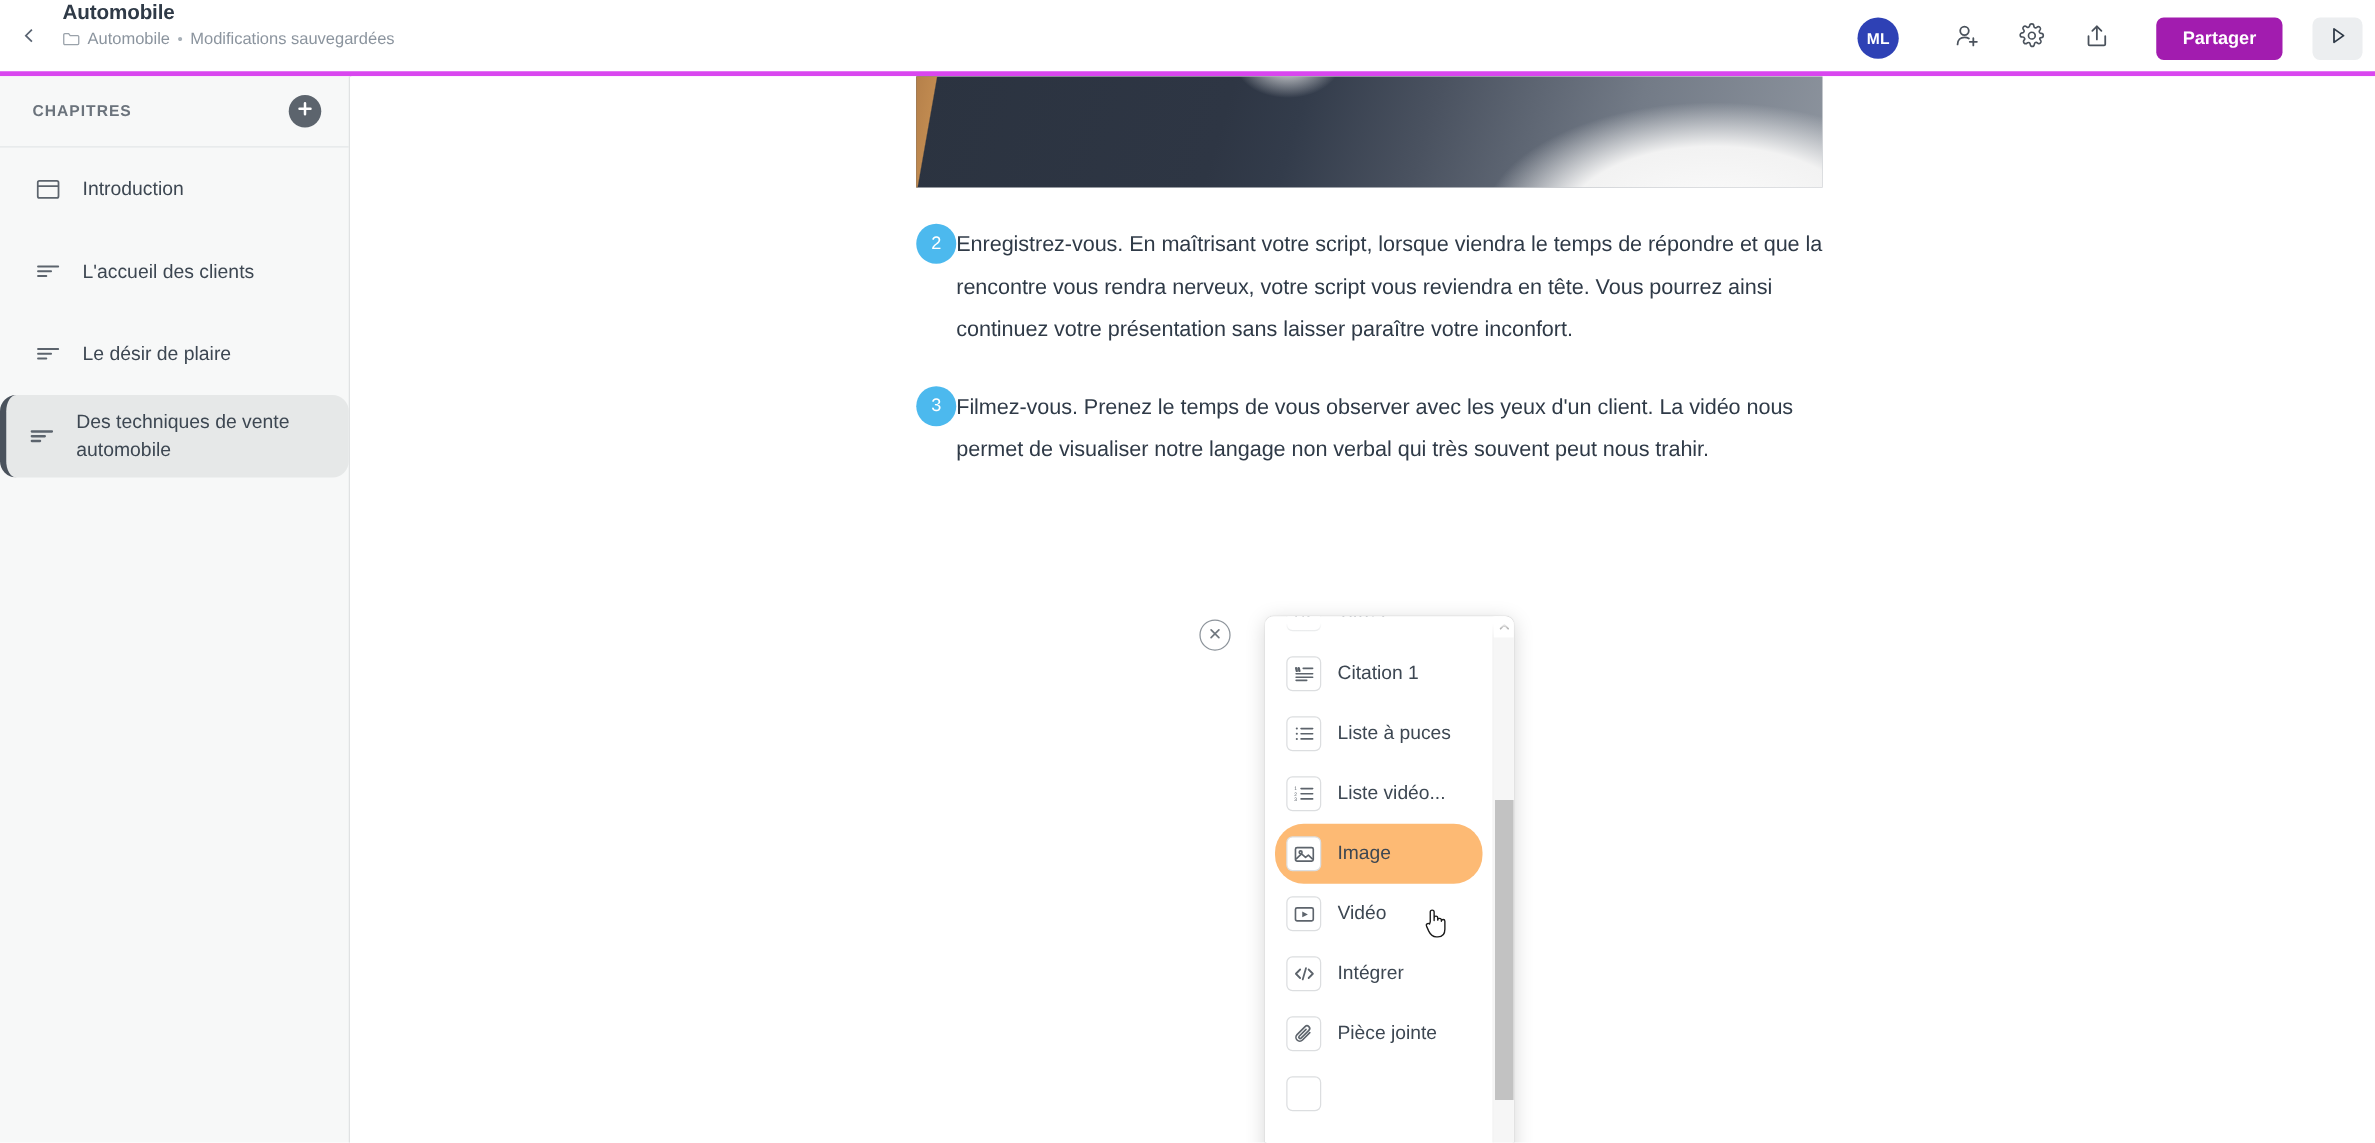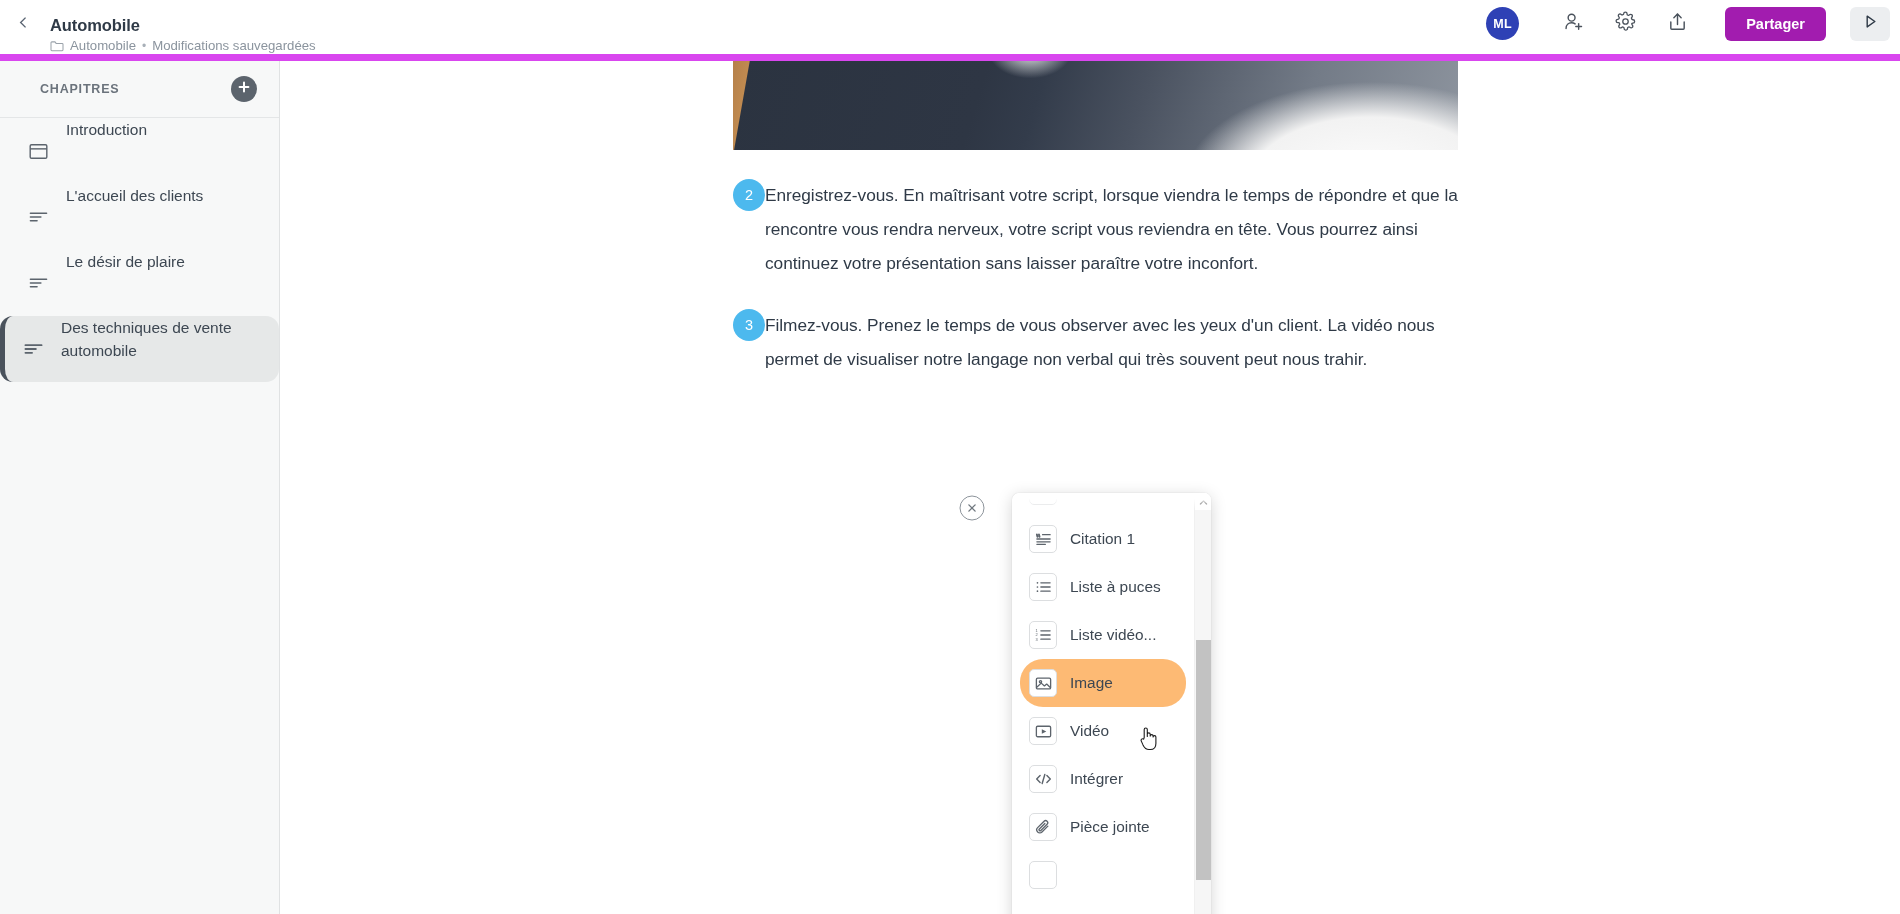--- a/index.html
+++ b/index.html
@@ -8,22 +8,22 @@
     font-family: "Liberation Sans", sans-serif;
     background: #ffffff;
     overflow: hidden;
   }
 
   
   .topbar {
     position: absolute; top: 0; left: 0;
     width: 1900px; height: 61px;
     background: #ffffff;
-    border-bottom: 7px solid #d946ef;
-    display: flex; align-items: flex-end;
+    border-bottom: 4px solid #d946ef;
+    display: flex; align-items: flex-start;
   }
   .back-arrow {
     width: 46px; height: 61px;
     display: flex; align-items: center; justify-content: center;
     color: #5a6472; cursor: pointer;
   }
   .titleblock { display: flex; flex-direction: column; justify-content: center; margin-left: 4px; }
   .doc-title {
     font-size: 16.5px; font-weight: bold; color: #2f3a47;
     line-height: 20px; letter-spacing: -0.1px;
@@ -67,37 +67,37 @@
 
   
   .sidebar {
     position: absolute; top: 61px; left: 0;
     width: 280px; height: 853px;
     background: #f7f8f8;
     border-right: 1px solid #e0e2e3;
   }
   .sidebar-header {
     height: 57px; display: flex; align-items: center;
-    padding: 0 40px; border-bottom: 1px solid #e4e6e7;
+    padding: 0 26px; border-bottom: 1px solid #e4e6e7;
     position: relative;
   }
   .sidebar-header-label {
     font-size: 12.5px; font-weight: bold; color: #6b737c;
     letter-spacing: 0.8px;
   }
   .add-btn {
     position: absolute; right: 22px; top: 50%; transform: translateY(-50%);
     width: 26px; height: 26px; border-radius: 50%;
     background: #5c646d; color: #fff;
     display: flex; align-items: center; justify-content: center;
     cursor: pointer;
   }
   .chapter-list { padding-top: 0px; }
   .chapter {
-    display: flex; gap: 17px;
+    display: flex; align-items: center; gap: 17px;
     padding: 0 0 0 22px; min-height: 66px;
     cursor: pointer; position: relative;
     border-left: 5px solid transparent;
   }
   .chapter .ch-icon {
     width: 22px; flex: 0 0 22px; display: flex; align-items: center; justify-content: center;
     color: #5c646d;
   }
   .chapter .ch-label {
     font-size: 15.5px; color: #3d4752; line-height: 23px;

